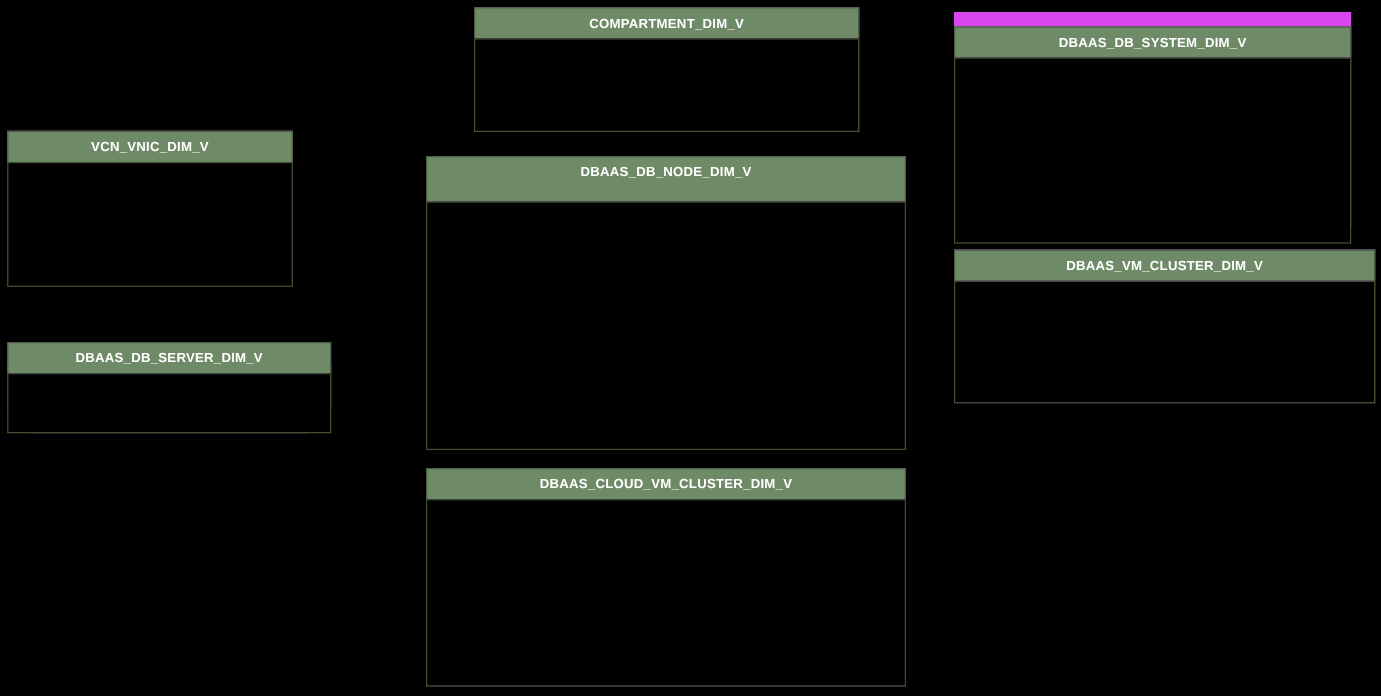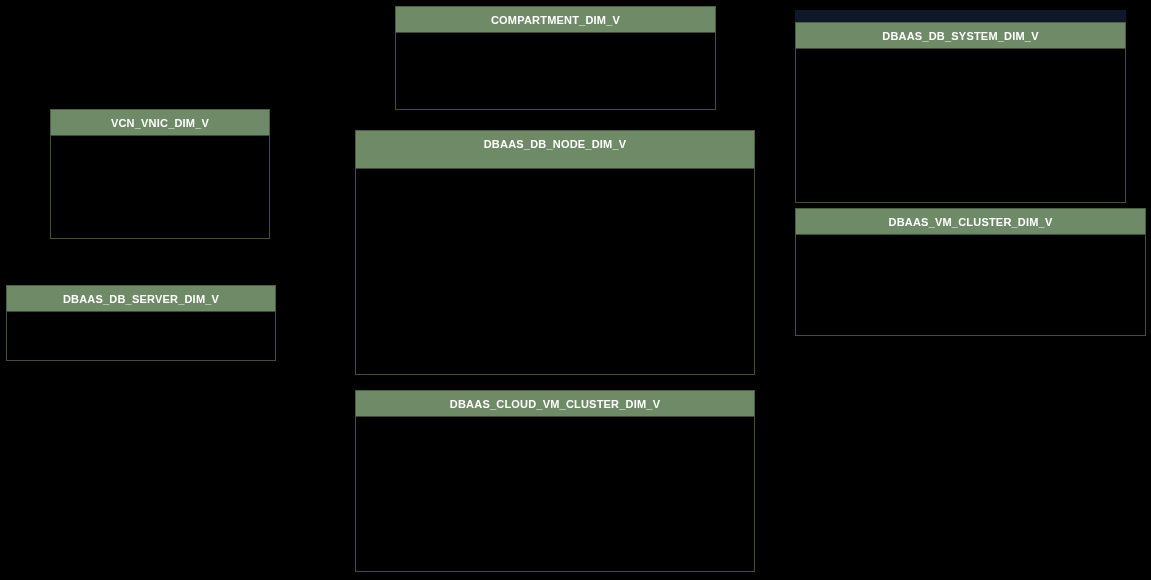--- a/index.html
+++ b/index.html
@@ -14,21 +14,21 @@
   #canvas {
     position: relative;
     width: 1151px;
     height: 580px;
     background: #000000;
     overflow: hidden;
   }
   .entity {
     position: absolute;
     box-sizing: border-box;
-    background: #0f172a;
+    background: #d946ef;
   }
   .entity-header {
     box-sizing: border-box;
     height: 26px;
     line-height: 26px;
     background: #6f8a66;
     color: #ffffff;
     font-size: 11px;
     font-weight: bold;
     text-align: center;
@@ -49,21 +49,21 @@
   .entity-body .col-list {
     margin: 0;
     padding: 0;
     list-style: none;
   }
 </style>
 </head>
 <body>
 
 <div id="canvas">
-    <div class="entity" style="left: 6px; top: 109px; width: 220px; height: 130px; margin-left: 44px;">
+    <div class="entity" style="left: 6px; top: 109px; width: 238px; height: 130px;">
       <div class="entity-header" style="height: 26px; line-height: 26px;">VCN_VNIC_DIM_V</div>
       <div class="entity-body" style="height: 104px;">
         <ul class="col-list"></ul>
       </div>
     </div>
     <div class="entity" style="left: 6px; top: 285px; width: 270px; height: 76px; border-radius: 20px;">
       <div class="entity-header" style="height: 26px; line-height: 26px;">DBAAS_DB_SERVER_DIM_V</div>
       <div class="entity-body" style="height: 50px;">
         <ul class="col-list"></ul>
       </div>

